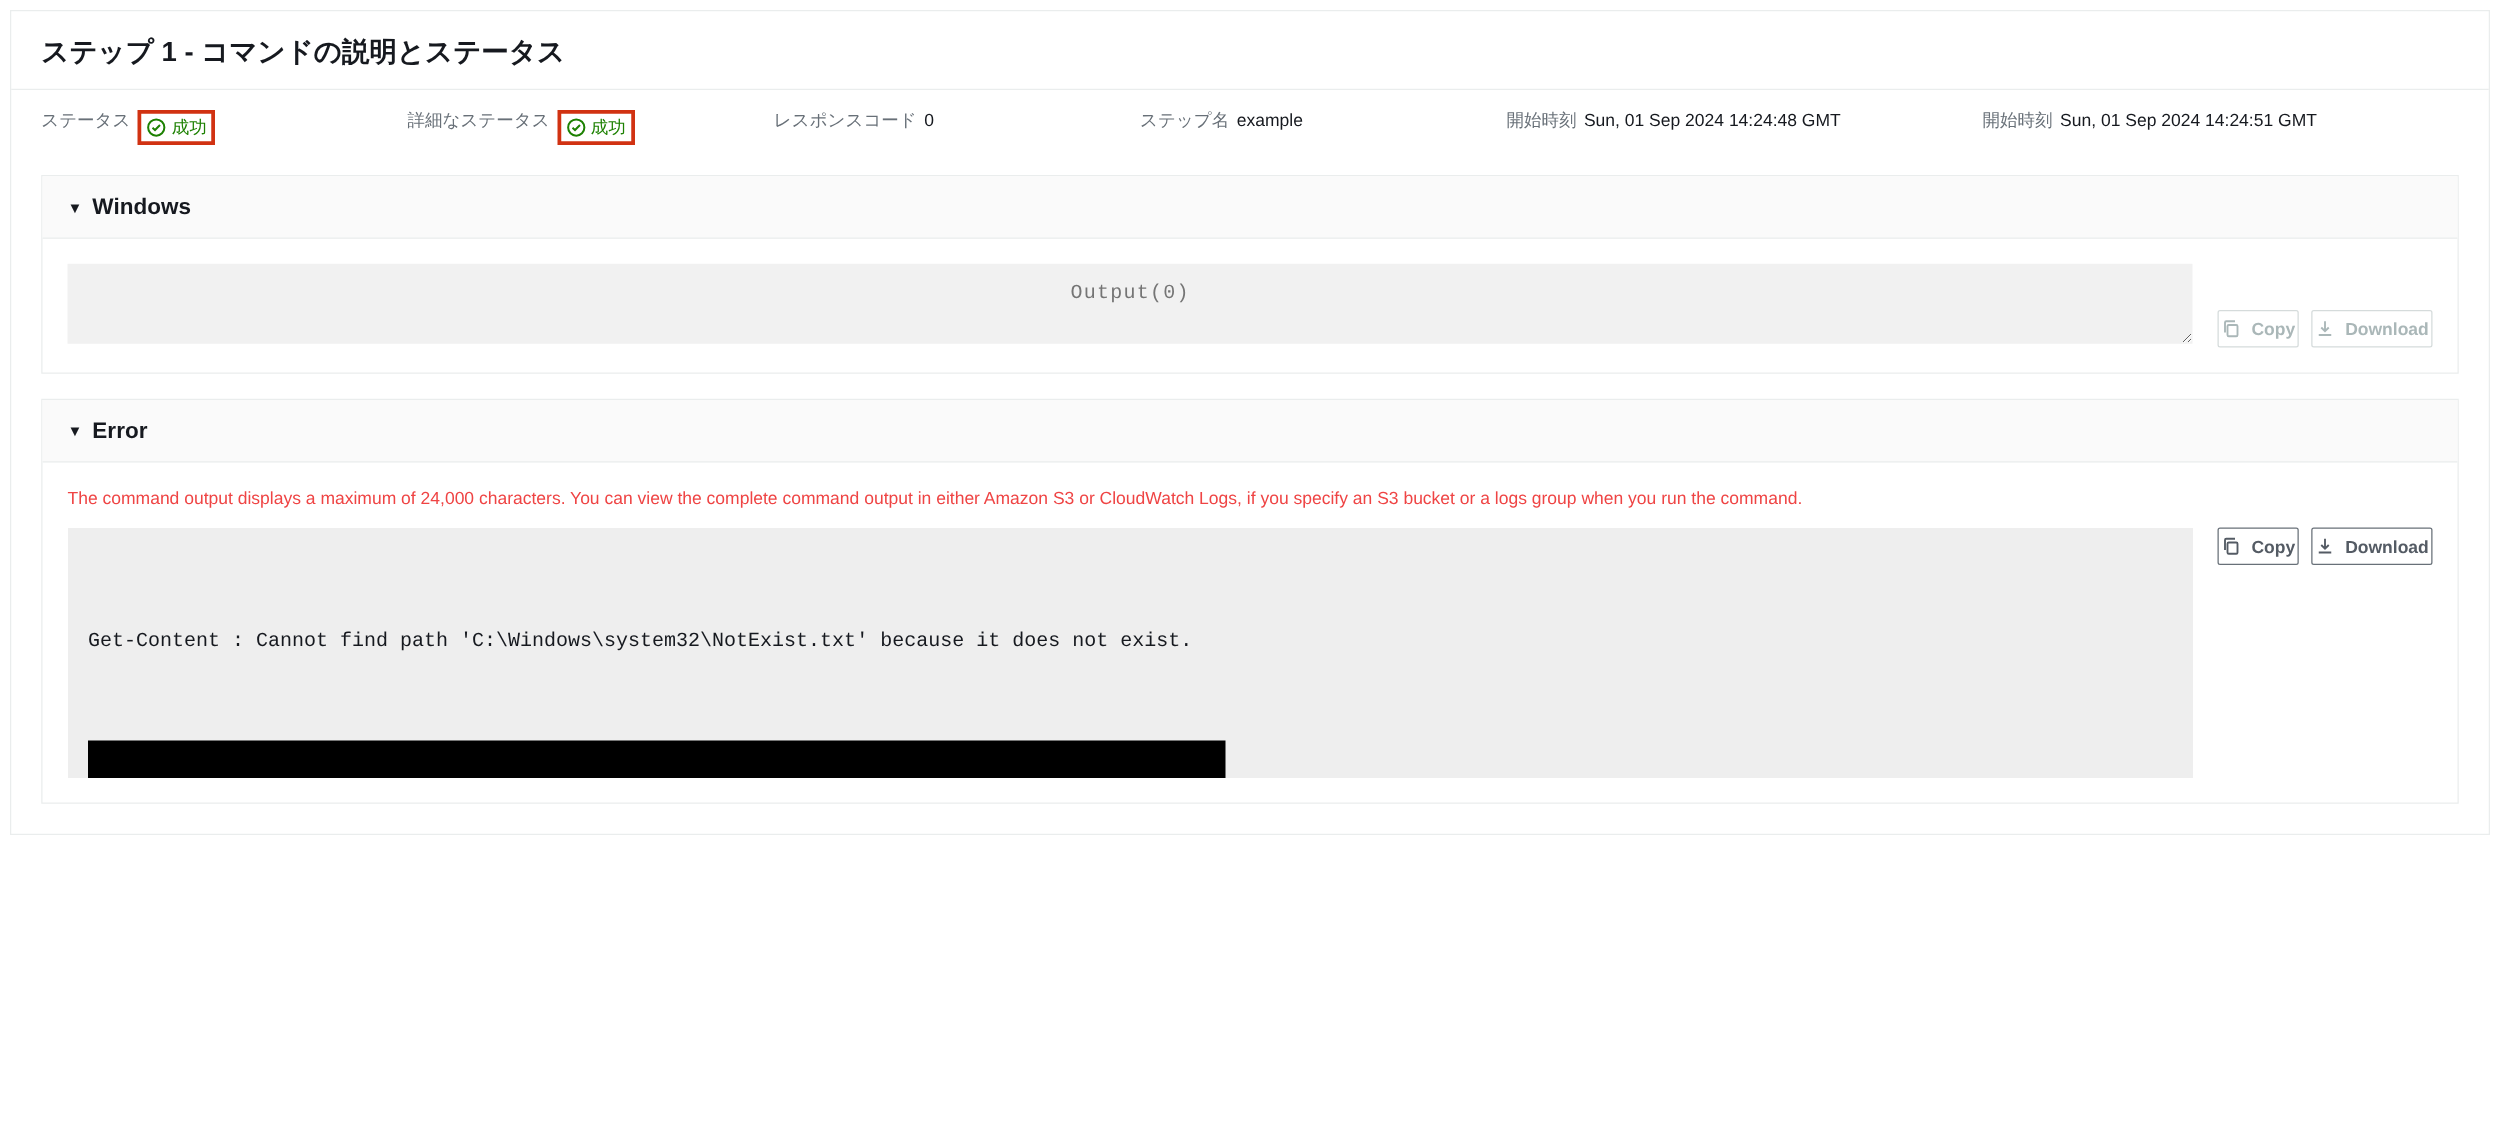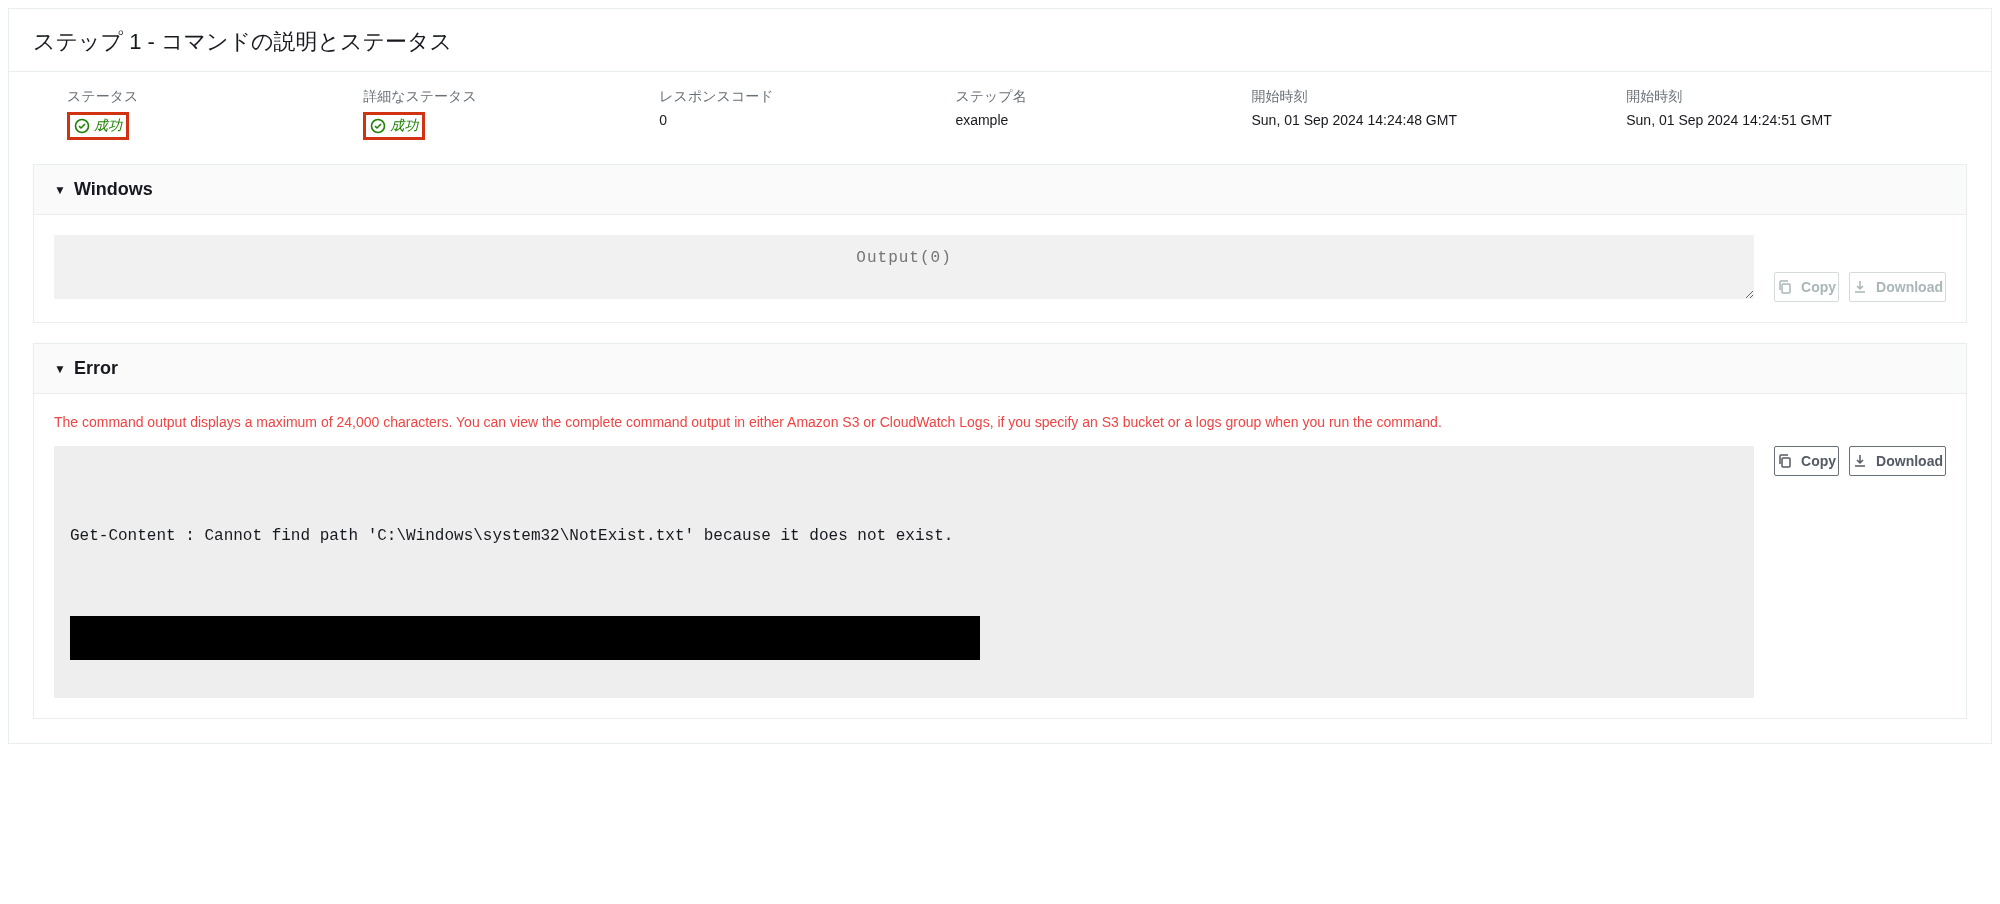--- a/index.html
+++ b/index.html
@@ -10,54 +10,51 @@
     font-size: 14px;
     padding: 8px;
   }
   .panel {
     border: 1px solid #eaeded;
     background: #ffffff;
   }
   .panel-title {
     padding: 18px 24px 14px 24px;
     font-size: 22px;
-    font-weight: 400;
+    font-weight: 700;
     color: #16191f;
   }
   .panel-header-sep {
     border-top: 1px solid #eaeded;
   }
   .summary-row {
     display: flex;
     padding: 16px 24px 24px 24px;
     gap: 0;
   }
   .summary-col {
     flex: 1;
     display: flex;
-    flex-direction: column;
     gap: 6px;
-    margin-left: 34px;
   }
   .summary-col.wide { flex: 1.3; }
   .summary-label {
     color: #687078;
     font-size: 14px;
   }
   .summary-value {
     color: #16191f;
     font-size: 14px;
   }
   .status-badge {
     display: inline-flex;
     align-items: center;
     gap: 4px;
     color: #1d8102;
     font-size: 14px;
-    font-style: italic;
   }
   .status-badge svg { width: 16px; height: 16px; }
   .red-box {
     border: 3px solid #d13212;
     display: inline-flex;
     padding: 2px 4px;
     align-items: center;
   }
   .sections-wrap {
     padding: 0 24px 24px 24px;
@@ -138,21 +135,21 @@
   .btn svg { width: 16px; height: 16px; }
   .help-text {
     color: #ef4444;
     font-size: 14px;
   }
   .error-textarea-wrap {
     flex: 1;
     background: #eeeeee;
     position: relative;
     overflow-y: scroll;
-    height: 252px;
+    height: 200px;
   }
   .error-textarea {
     padding: 14px 16px;
     font-family: "MS Gothic", "Courier New", monospace;
     font-size: 16px;
     line-height: 1.9;
     white-space: pre-wrap;
     color: #16191f;
   }
   .redacted-block {

